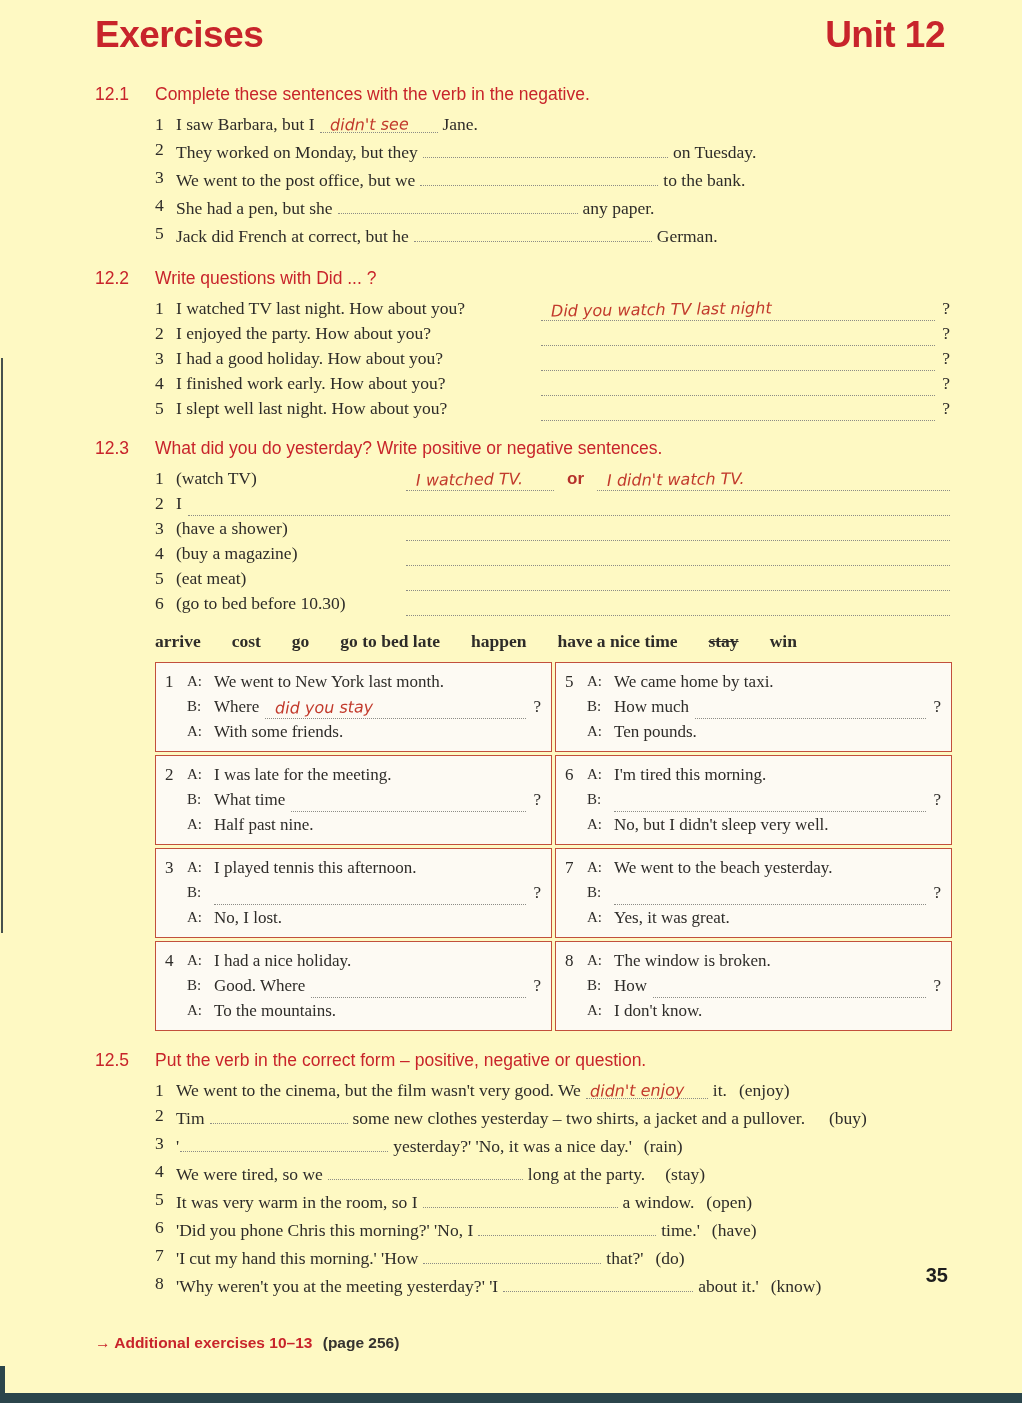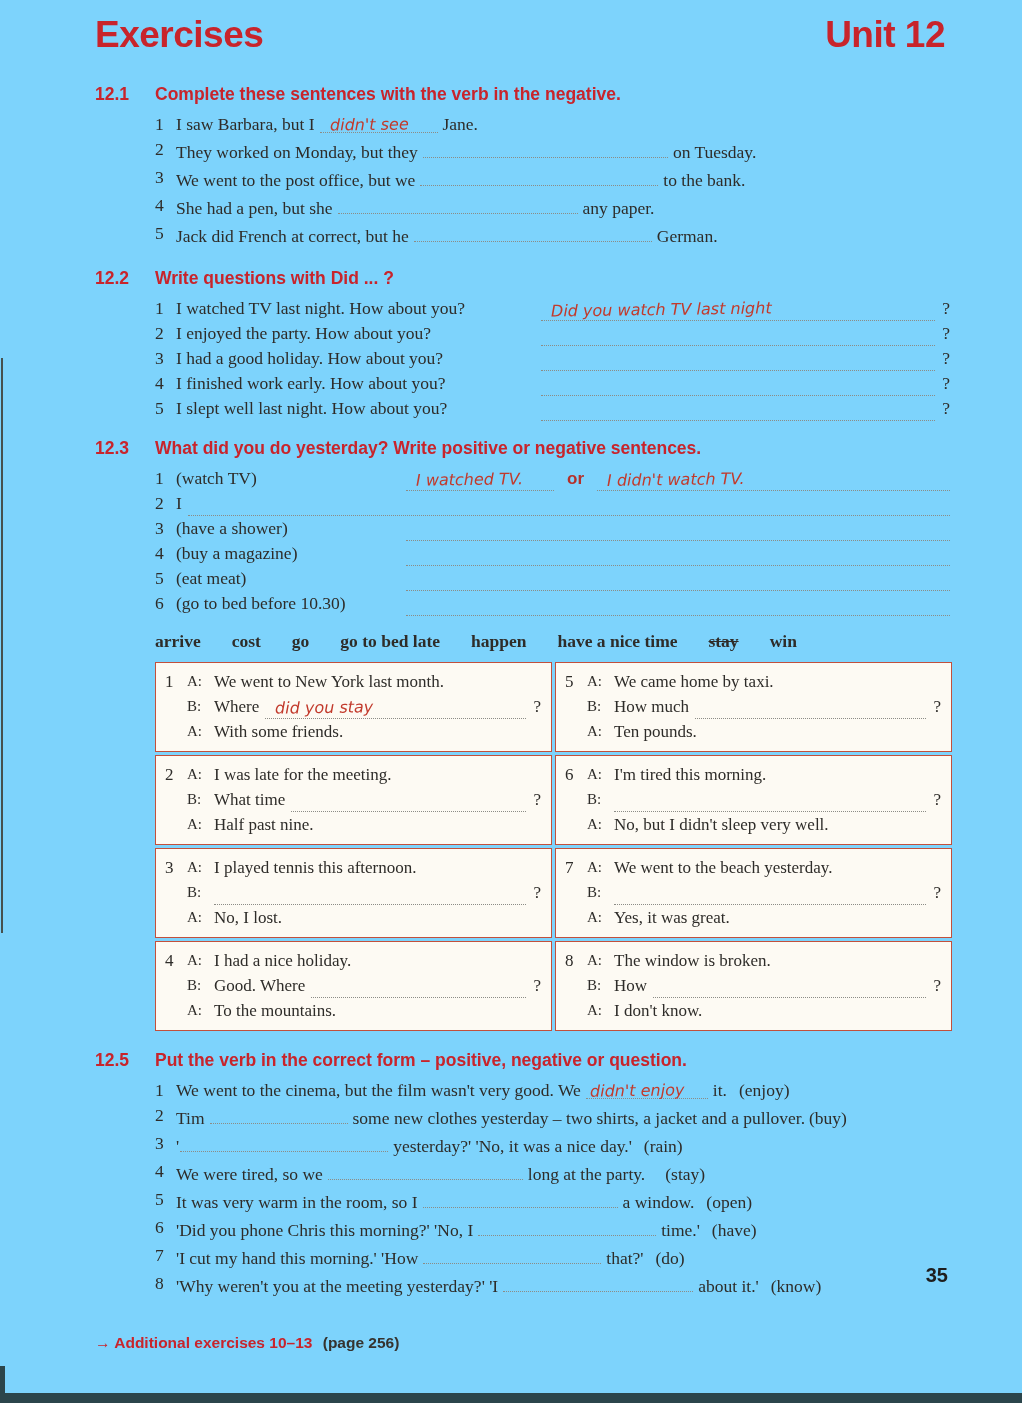--- a/index.html
+++ b/index.html
@@ -1,28 +1,28 @@
 <!DOCTYPE html>
 <html><head>
 <meta charset="utf-8">
 <style>
   html,body { margin:0; padding:0; background:#e8e8e8; }
   .page {
     position:relative; width:1022px; height:1403px; margin:0 auto;
-    background:#7dd3fc; overflow:hidden;
+    background:#fef9c3; overflow:hidden;
     font-family:"Liberation Serif", serif; color:#2e2c29; font-size:17.5px;
   }
   
   .header { display:flex; justify-content:space-between; align-items:flex-start;
             padding:12px 77px 0 95px; }
   .h-title { font-family:"Liberation Sans", sans-serif; font-weight:bold;
              font-size:37px; color:#c8242b; letter-spacing:-0.5px; line-height:46px; }
   
   .section { margin:0 72px 0 95px; }
-  .sec-head { display:flex; font-family:"Liberation Sans", sans-serif; font-weight:bold;
+  .sec-head { display:flex; font-family:"Liberation Sans", sans-serif; font-weight:normal;
               color:#c8242b; font-size:17.5px; line-height:24px;align-items:flex-end; }
   .sec-num { width:60px; flex:none; }
   .sec-body { margin-left:60px; margin-top:6px; }
   .item { display:flex; line-height:25px; }
   .item-num { width:21px; flex:none; }
   .item-body { flex:1; }
   .blank { display:inline-block; border-bottom:1px dotted #8c8c86; height:20px;
            margin:0 5px; vertical-align:baseline; }
   .ansline { flex:1; border-bottom:1px dotted #8c8c86; align-self:flex-end; height:23px; }
   .hand { font-family:"DejaVu Sans", sans-serif; font-style:italic; font-weight:500;
@@ -340,21 +340,21 @@
       <span class="sec-num">12.5</span>
       <span class="sec-title">Put the verb in the correct form – positive, negative or question.</span>
     </div>
     <div class="sec-body">
       <div class="item">
         <span class="item-num">1</span>
         <span class="item-body"><span>We went to the cinema, but the film wasn't very good. We</span><span class="blank" style="width:122px"><span class="hand" style="padding-left:4px">didn't enjoy</span></span><span>it.</span><span class="verb" style="margin-left:12px">(enjoy)</span></span>
       </div>
       <div class="item">
         <span class="item-num">2</span>
-        <span class="item-body"><span>Tim</span><span class="blank" style="width:138px"></span><span>some new clothes yesterday – two shirts, a jacket and a pullover.</span><span class="verb" style="margin-left:4px">(buy)</span></span>
+        <span class="item-body"><span>Tim</span><span class="blank" style="width:138px"></span><span>some new clothes yesterday – two shirts, a jacket and a pullover.</span><span class="verb" style="margin-left:24px">(buy)</span></span>
       </div>
       <div class="item">
         <span class="item-num">3</span>
         <span class="item-body"><span>'</span><span class="blank" style="width:208px;margin-left:1px"></span><span>yesterday?'    'No, it was a nice day.'</span><span class="verb" style="margin-left:12px">(rain)</span></span>
       </div>
       <div class="item">
         <span class="item-num">4</span>
         <span class="item-body"><span>We were tired, so we</span><span class="blank" style="width:195px"></span><span>long at the party.</span><span class="verb" style="margin-left:20px">(stay)</span></span>
       </div>
       <div class="item">

